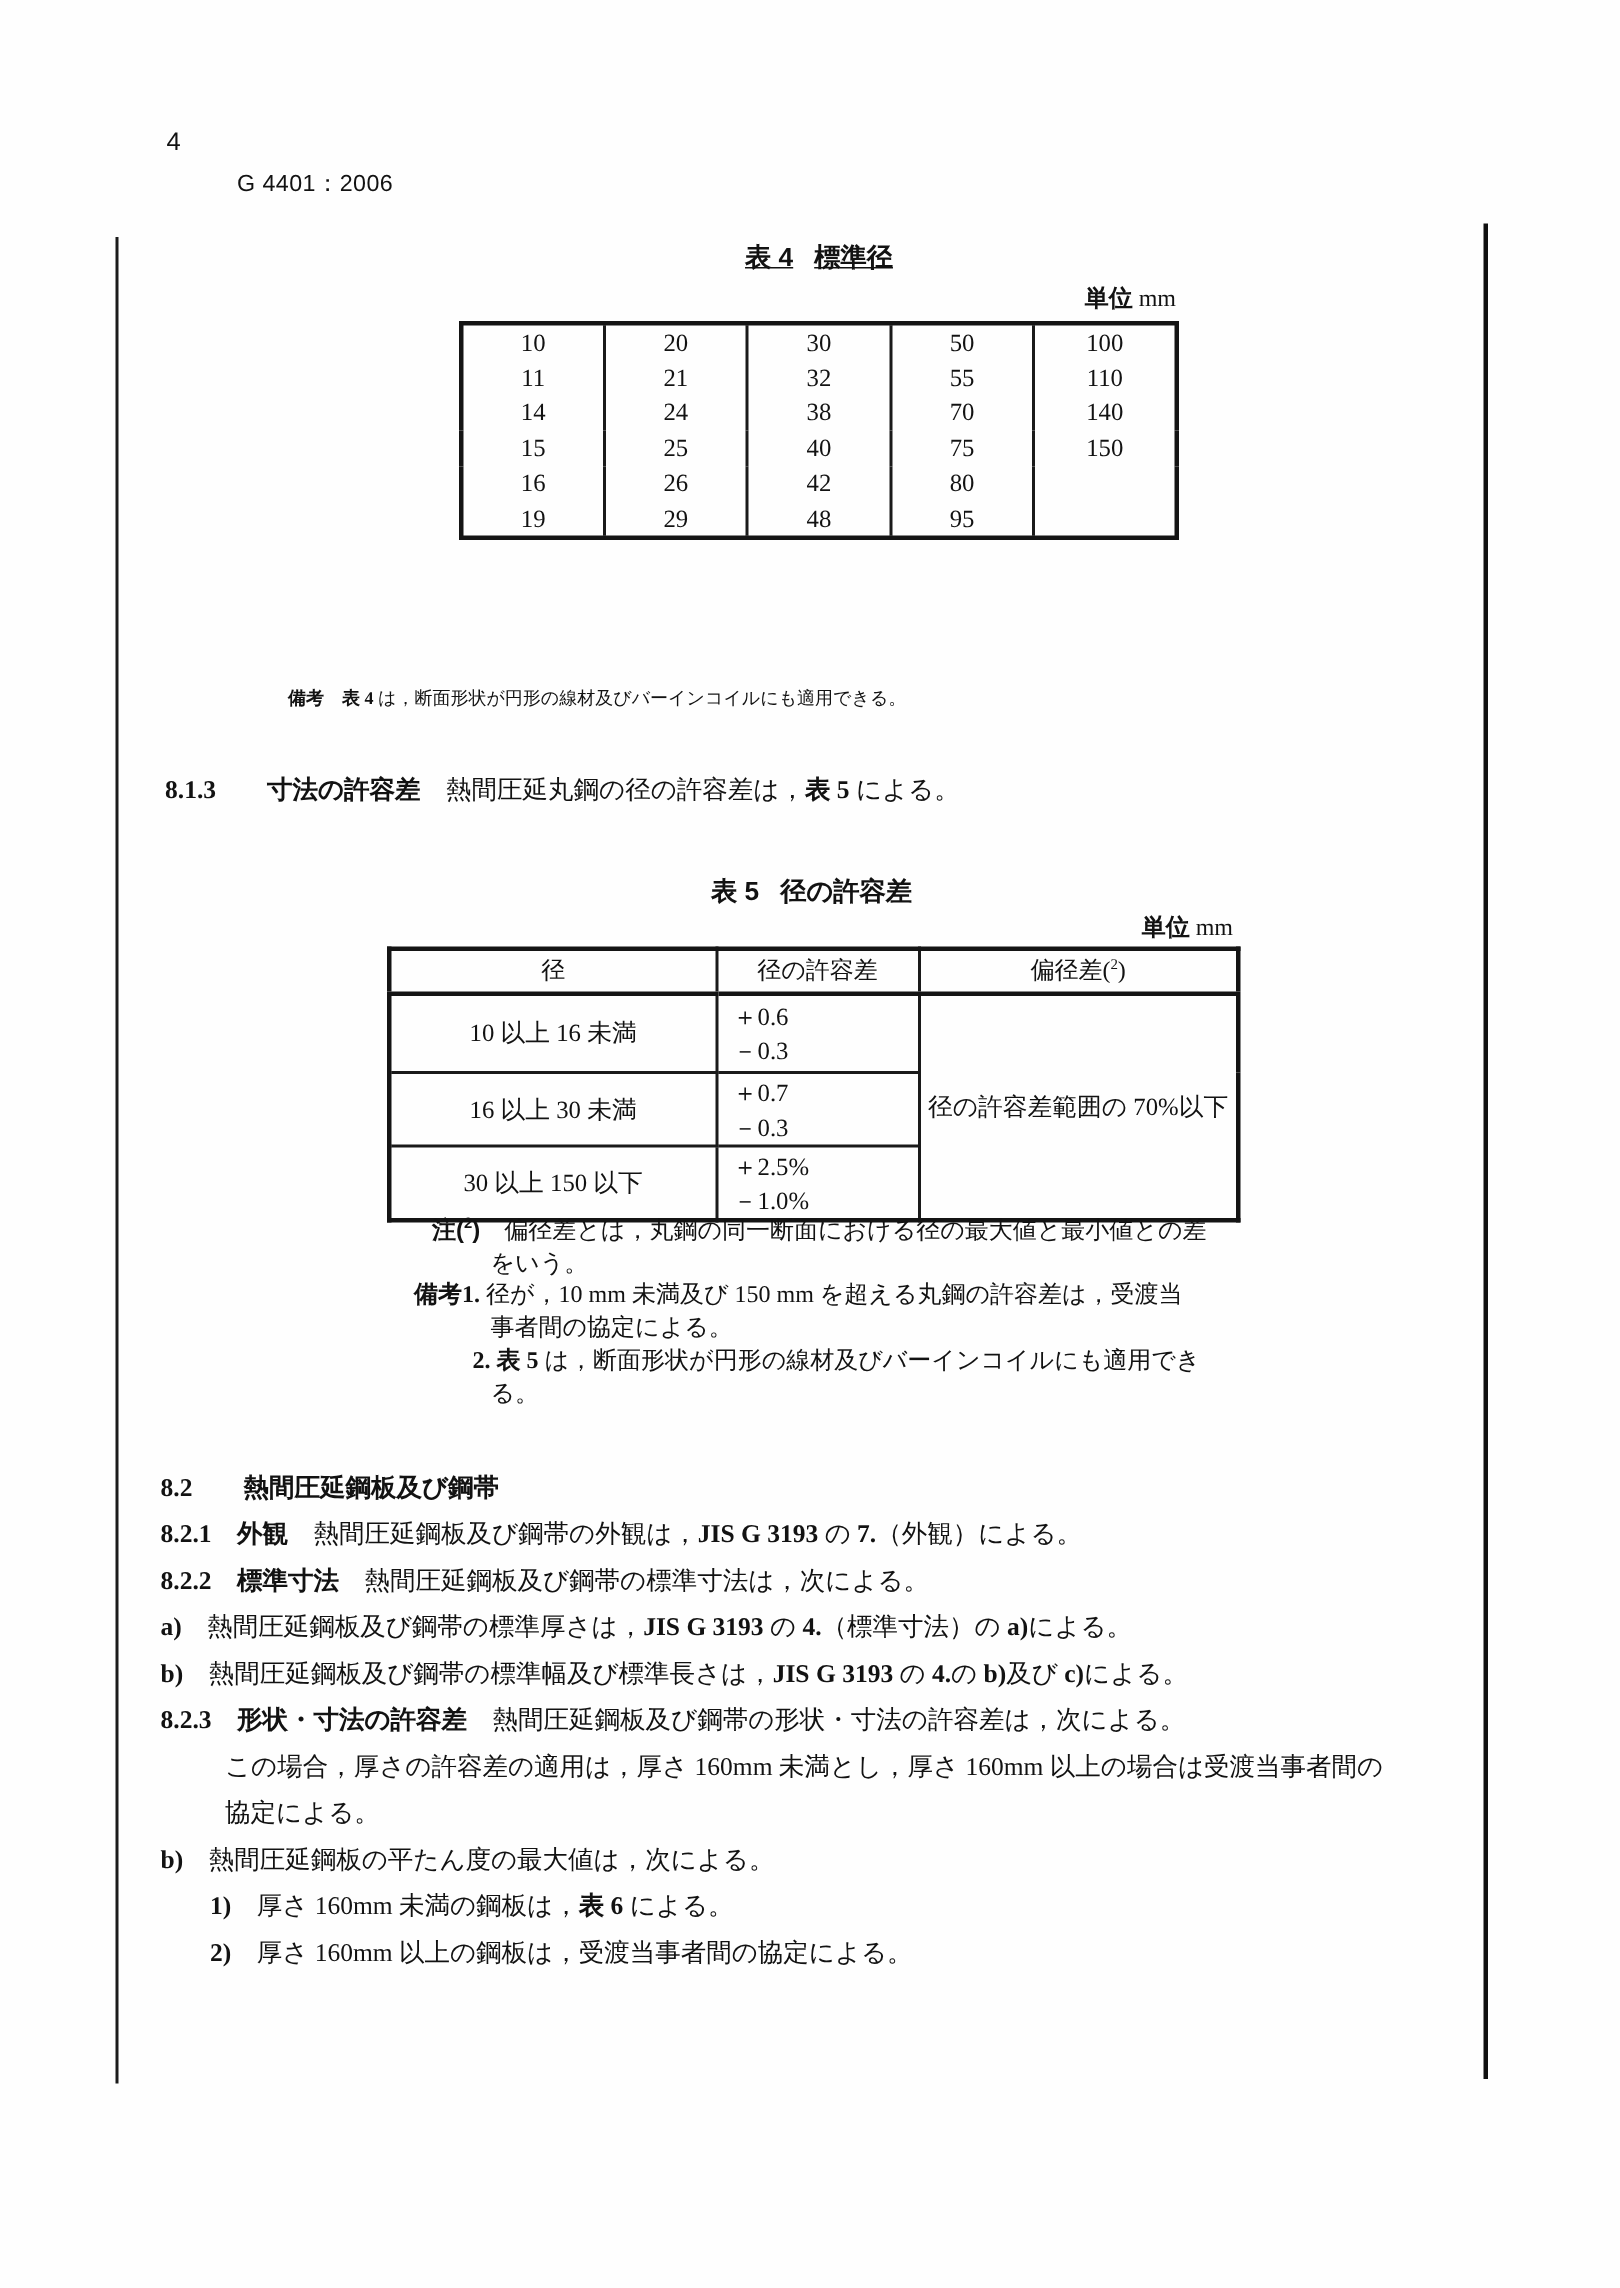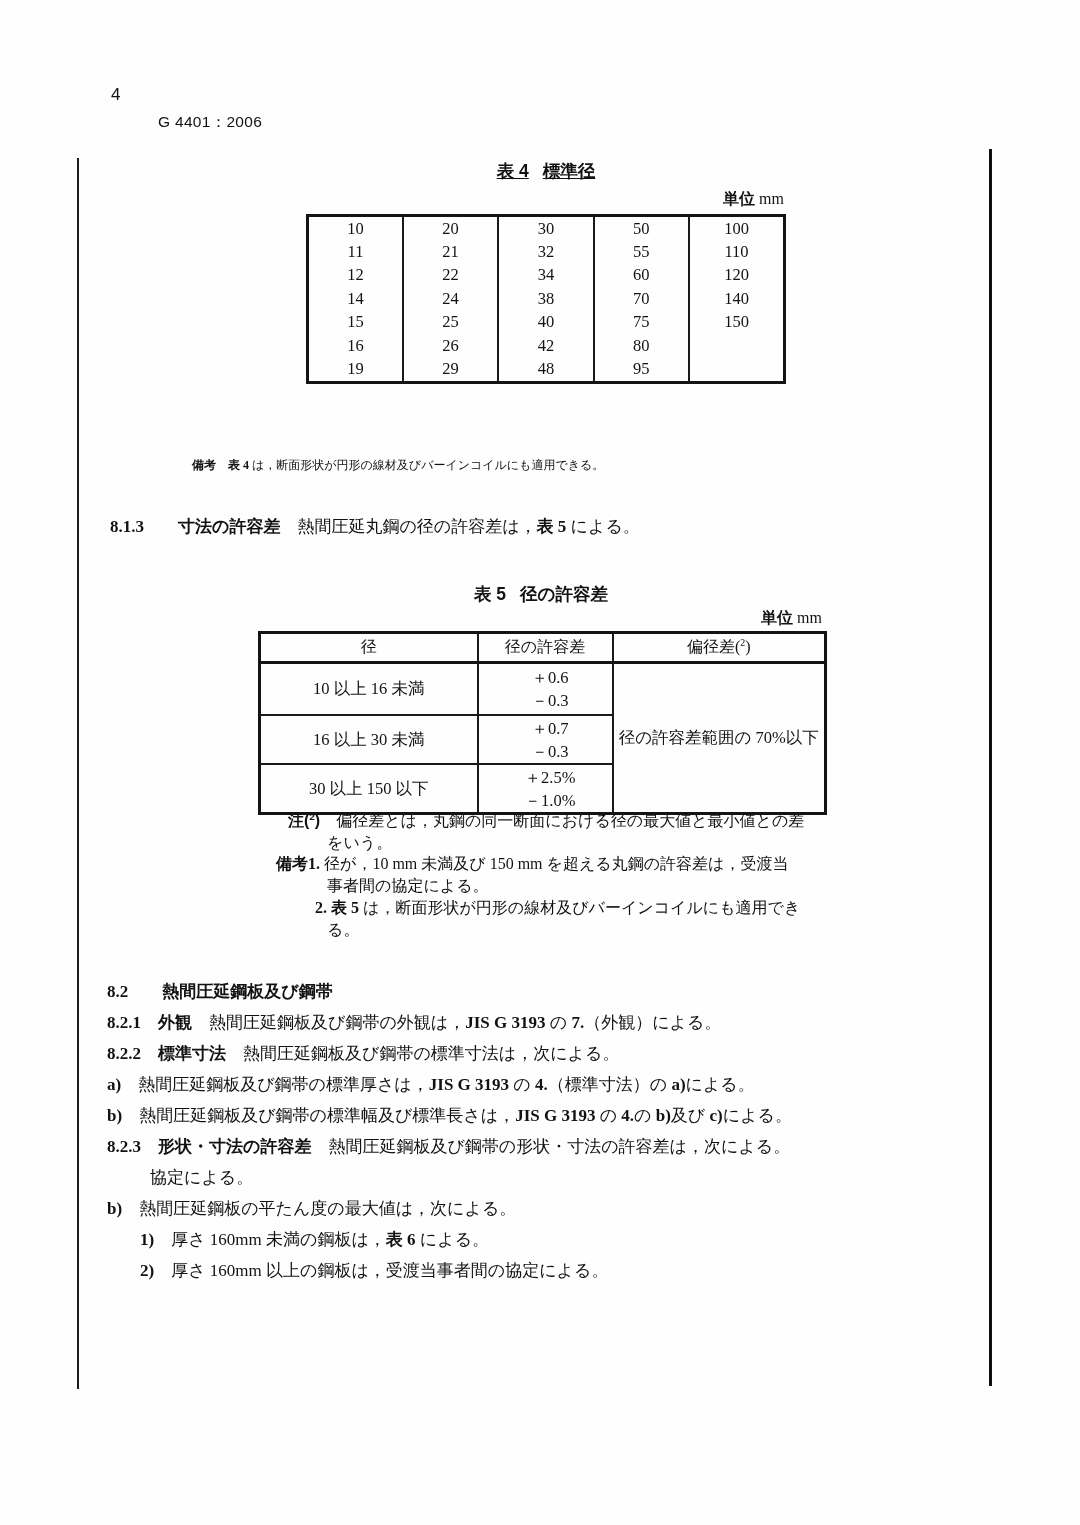--- a/index.html
+++ b/index.html
@@ -33,21 +33,21 @@
   #t5-caption{left:258px;top:582px;width:566px;text-align:center;font-size:17.5px;}
   #t5-caption .sp{margin-left:14px;}
   #t5-unit{left:258px;top:608px;width:564px;text-align:right;font-size:16px;}
   table#t5{position:absolute;left:258px;top:631px;width:566px;border-collapse:collapse;table-layout:fixed;border:3px solid #141414;font-size:16.5px;}
   #t5 td{border:2px solid #1a1a1a;padding:0;}
   #t5 tr.head td{height:27px;text-align:center;font-size:16px;border-bottom:3px solid #141414;}
   #t5 .r1 td{height:50px;}
   #t5 .r2 td{height:47px;}
   #t5 .r3 td{height:47px;}
   .range-cell{text-align:center;}
-  .tol-cell{padding-left:10px !important;text-align:center;}
+  .tol-cell{padding-left:10px !important;}
   .tol-cell div{line-height:23px;}
   .dev-cell{text-align:center;}
 
   #t5-notes{left:276px;top:810px;font-size:16px;line-height:21.7px;}
   .nl-note{padding-left:12px;}
   .nl-cont{padding-left:51px;}
   .nl-num{padding-left:39px;}
 
   #s82{left:107px;top:976px;font-size:17px;line-height:31px;width:880px;}
   #s82 .l-cont{padding-left:43px;}
@@ -75,27 +75,20 @@
           <td>30</td>
           <td>50</td>
           <td>100</td>
         </tr>
         <tr>
           <td>11</td>
           <td>21</td>
           <td>32</td>
           <td>55</td>
           <td>110</td>
-        </tr>
-        <tr>
-          <td>12</td>
-          <td>22</td>
-          <td>34</td>
-          <td>60</td>
-          <td>120</td>
         </tr>
         <tr>
           <td>14</td>
           <td>24</td>
           <td>38</td>
           <td>70</td>
           <td>140</td>
         </tr>
         <tr>
           <td>15</td>
@@ -174,19 +167,20 @@
     <div class="nl-cont"><span>る。</span></div>
   </div>
 
   <div class="abs" id="s82">
     <div><span class="b">8.2</span><span>　　</span><span class="g">熱間圧延鋼板及び鋼帯</span></div>
     <div><span class="b">8.2.1</span><span>　</span><span class="g">外観</span><span>　熱間圧延鋼板及び鋼帯の外観は，</span><span class="b">JIS G 3193</span><span> の </span><span class="b">7.</span><span>（外観）による。</span></div>
     <div><span class="b">8.2.2</span><span>　</span><span class="g">標準寸法</span><span>　熱間圧延鋼板及び鋼帯の標準寸法は，次による。</span></div>
     <div><span class="b">a)</span><span>　熱間圧延鋼板及び鋼帯の標準厚さは，</span><span class="b">JIS G 3193</span><span> の </span><span class="b">4.</span><span>（標準寸法）の </span><span class="b">a)</span><span>による。</span></div>
     <div><span class="b">b)</span><span>　熱間圧延鋼板及び鋼帯の標準幅及び標準長さは，</span><span class="b">JIS G 3193</span><span> の </span><span class="b">4.</span><span>の </span><span class="b">b)</span><span>及び </span><span class="b">c)</span><span>による。</span></div>
     <div><span class="b">8.2.3</span><span>　</span><span class="g">形状・寸法の許容差</span><span>　熱間圧延鋼板及び鋼帯の形状・寸法の許容差は，次による。</span></div>
+    <div class="l-cont"><span>この場合，厚さの許容差の適用は，厚さ 160mm 未満とし，厚さ 160mm 以上の場合は受渡当事者間の</span></div>
     <div class="l-cont"><span>協定による。</span></div>
     <div><span class="b">b)</span><span>　熱間圧延鋼板の平たん度の最大値は，次による。</span></div>
     <div class="l-sub"><span class="b">1)</span><span>　厚さ 160mm 未満の鋼板は，</span><span class="b">表 6</span><span> による。</span></div>
     <div class="l-sub"><span class="b">2)</span><span>　厚さ 160mm 以上の鋼板は，受渡当事者間の協定による。</span></div>
   </div>
 
 </div>
 
 </body></html>

